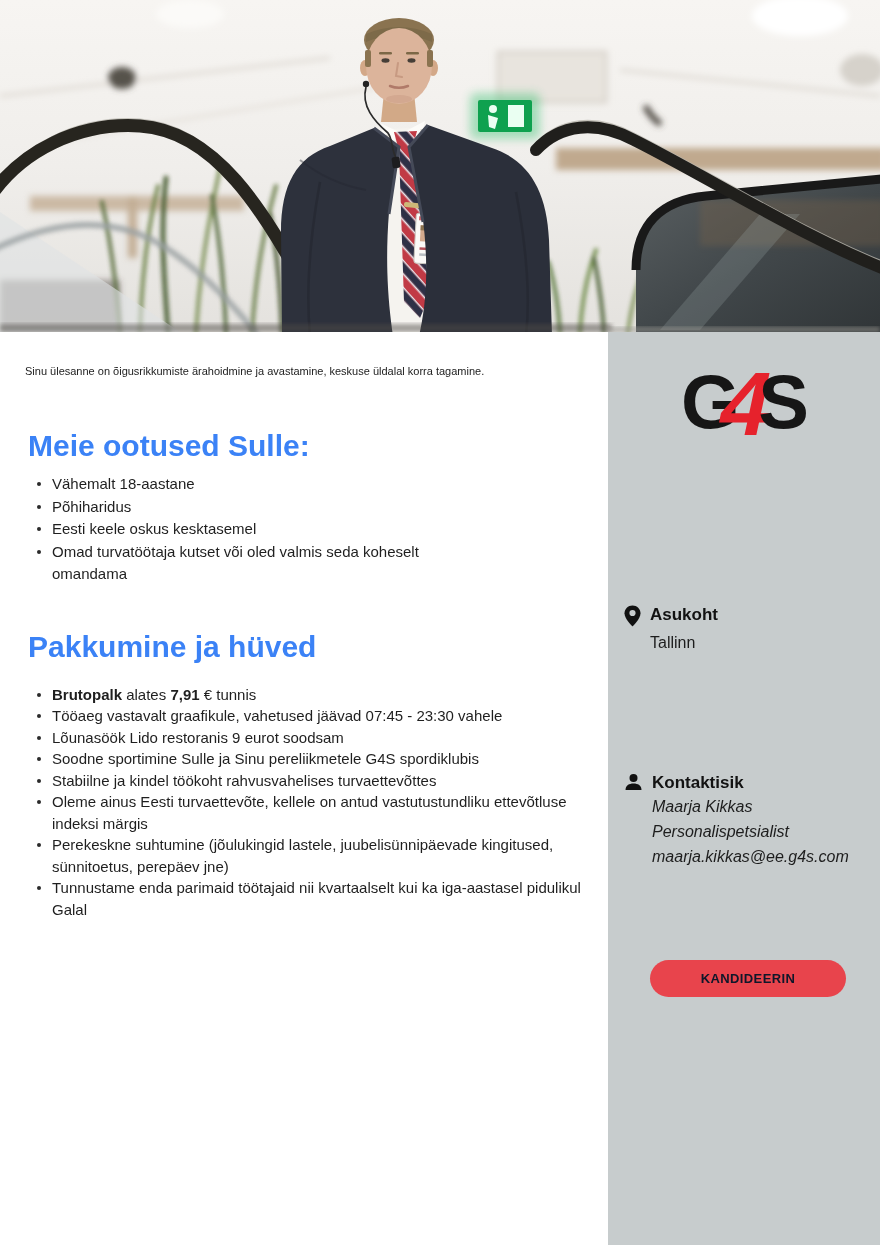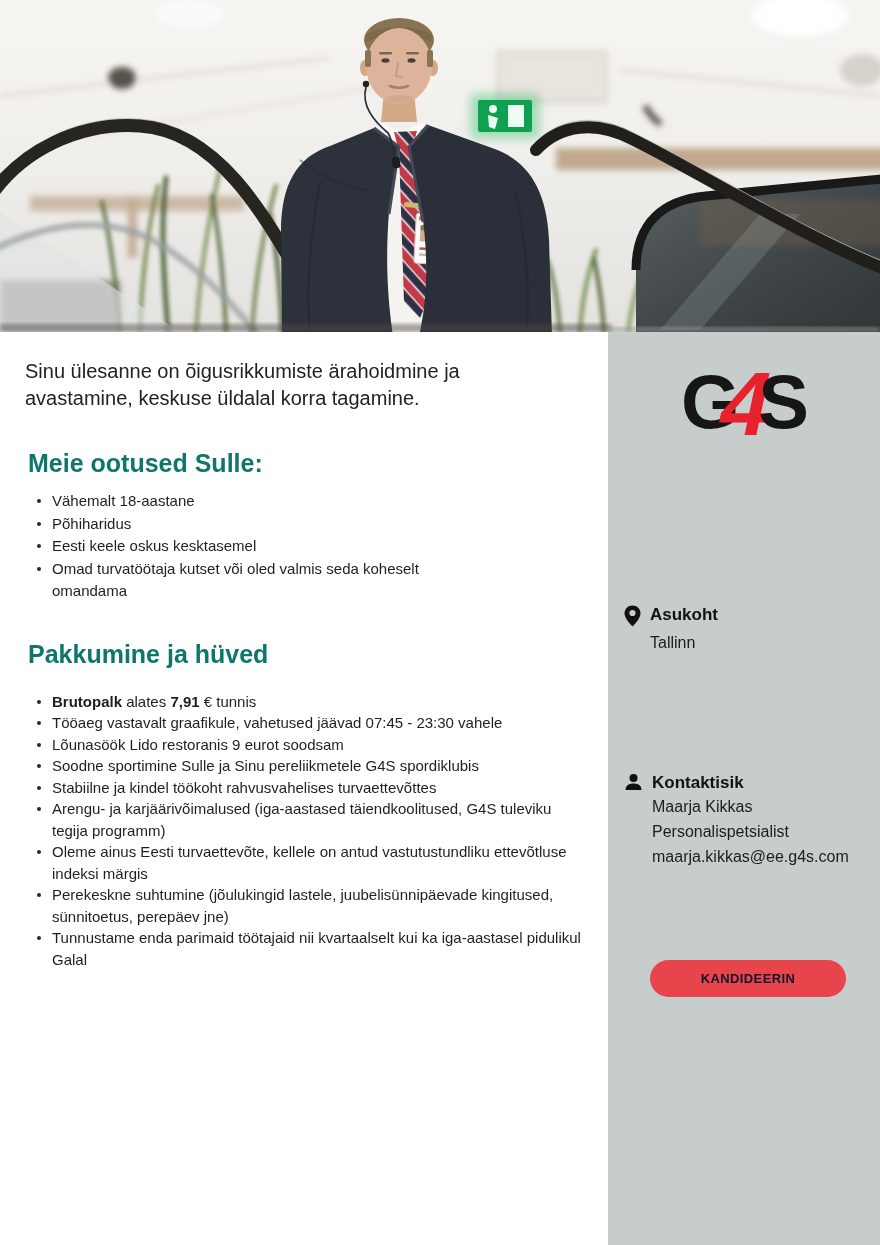--- a/index.html
+++ b/index.html
@@ -8,22 +8,22 @@
 
   
   .photo{position:absolute;left:0;top:0;width:880px;height:332px;background:#efedea;overflow:hidden;}
   .photo svg{display:block;}
 
   
   .content{position:absolute;left:0;top:332px;width:608px;background:#ffffff;}
   .title{margin:5px 0 0 28px;font-size:31px;line-height:45px;font-weight:bold;
          letter-spacing:.5px;color:#161616;}
   .title span{display:block;}
-  .intro{margin:26px 0 0 25px;width:515px;font-size:20px;line-height:27px;color:#222;}
-  h2.section{margin:36px 0 0 28px;font-size:25px;line-height:30px;font-weight:bold;color:#0f766e;}
+  .intro{margin:26px 0 0 25px;width:515px;font-size:11px;line-height:27px;color:#222;}
+  h2.section{margin:46px 0 0 28px;font-size:30px;line-height:30px;font-weight:bold;color:#3b82f6;}
   ul.bullets{list-style:none;margin:12px 0 0 28px;padding:0;font-size:15px;color:#1f1f1f;}
   ul.bullets li{position:relative;padding-left:24px;}
   ul#expectations-list{width:470px;}
   ul#expectations-list li{line-height:22.5px;}
   ul#offer-list{width:560px;margin-top:22px;}
   ul#offer-list li{line-height:21.5px;}
   ul.bullets li::before{content:"";position:absolute;left:9px;top:9px;width:4px;height:4px;
                         border-radius:50%;background:#2a2a2a;}
   ul.bullets .b{font-weight:bold;}
 
@@ -34,21 +34,21 @@
   .logo .lG,.logo .lS{font-size:76px;color:#161616;letter-spacing:-2px;}
   .logo .l4{font-size:90px;color:#e6222c;transform:skewX(-12deg) translateY(7px);
             margin:0 -15px;position:relative;z-index:2;}
   .logo .lS{position:relative;z-index:3;}
 
   .side-block{position:absolute;left:16px;display:flex;align-items:flex-start;}
   .side-block .icon{flex:0 0 auto;margin-top:1px;}
   .side-text{margin-left:9px;}
   .side-label{font-size:17px;font-weight:bold;color:#121212;line-height:22px;}
   .side-value{font-size:16px;color:#1d1d1d;line-height:25px;margin-top:4px;}
-  .contact-line{font-size:16px;color:#1d1d1d;line-height:25px;}
+  .contact-line{font-size:16px;color:#1d1d1d;line-height:25px;font-style:italic;}
   .contact-line:first-of-type{margin-top:4px;}
   #location-block{top:272px;}
   #contact-block{top:440px;}
 
   .apply-btn{position:absolute;top:628px;left:42px;width:196px;height:37px;border:none;
              border-radius:19px;background:#e8444c;color:#0f172a;font-family:inherit;
              font-size:13px;font-weight:bold;letter-spacing:.4px;cursor:pointer;}
 </style>
 </head>
 <body>
@@ -217,21 +217,20 @@
         <li><span>Omad turvatöötaja kutset või oled valmis seda koheselt omandama</span></li>
       </ul>
 
     <h2 class="section">Pakkumine ja hüved</h2>
     <ul class="bullets" id="offer-list">
         <li><span class="b">Brutopalk</span><span> alates </span><span class="b">7,91</span><span> € tunnis</span></li>
         <li><span>Tööaeg vastavalt graafikule, vahetused jäävad 07:45 - 23:30 vahele</span></li>
         <li><span>Lõunasöök Lido restoranis 9 eurot soodsam</span></li>
         <li><span>Soodne sportimine Sulle ja Sinu pereliikmetele G4S spordiklubis</span></li>
         <li><span>Stabiilne ja kindel töökoht rahvusvahelises turvaettevõttes</span></li>
-        <li><span>Arengu- ja karjäärivõimalused (iga-aastased täiendkoolitused, G4S tuleviku tegija programm)</span></li>
         <li><span>Oleme ainus Eesti turvaettevõte, kellele on antud vastutustundliku ettevõtluse indeksi märgis</span></li>
         <li><span>Perekeskne suhtumine (jõulukingid lastele, juubelisünnipäevade kingitused, sünnitoetus, perepäev jne)</span></li>
         <li><span>Tunnustame enda parimaid töötajaid nii kvartaalselt kui ka iga-aastasel pidulikul Galal</span></li>
       </ul>
   </div>
 
   <aside class="sidebar">
 
     <div class="logo">
       <span class="lG">G</span><span class="l4">4</span><span class="lS">S</span>

